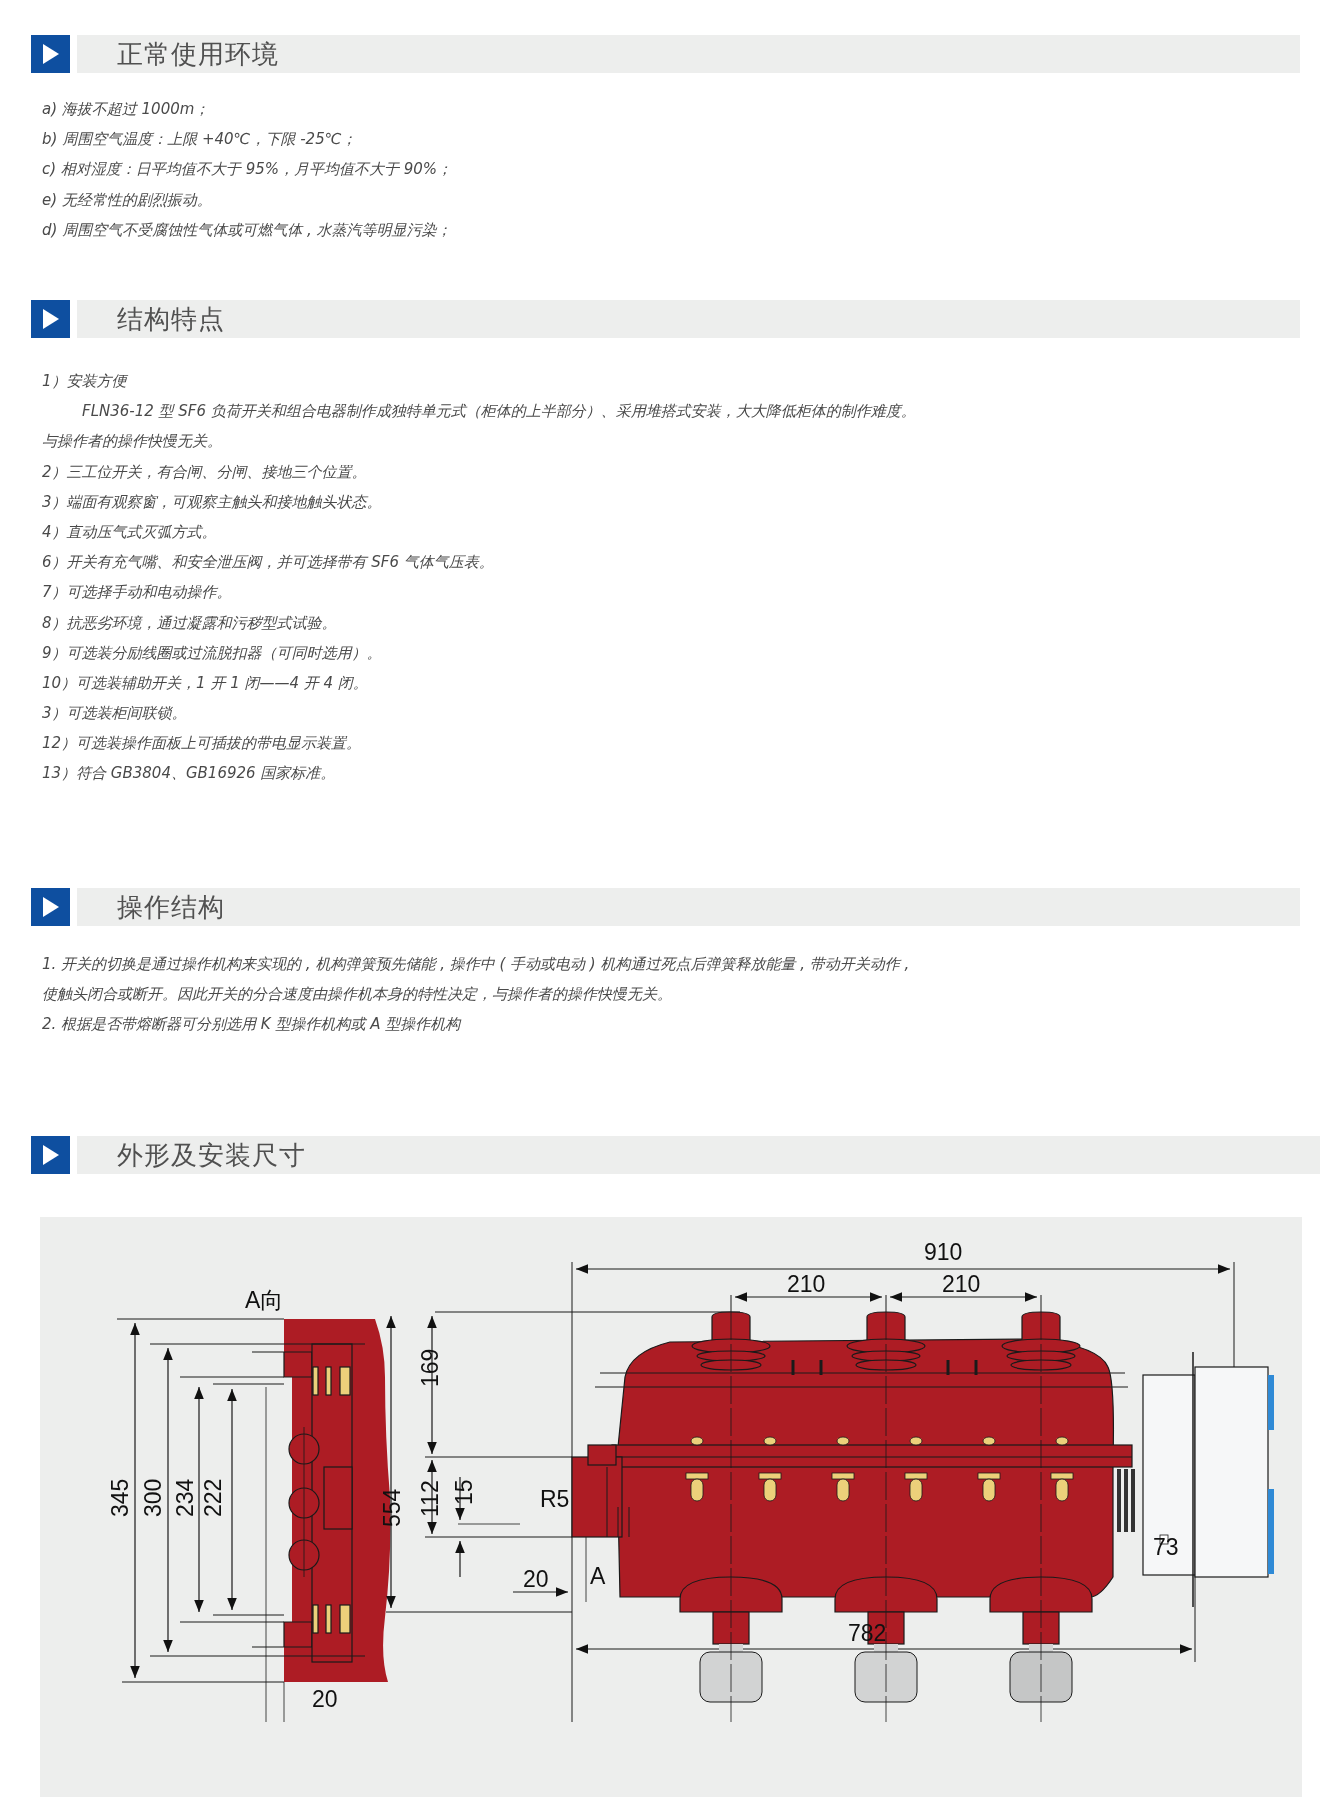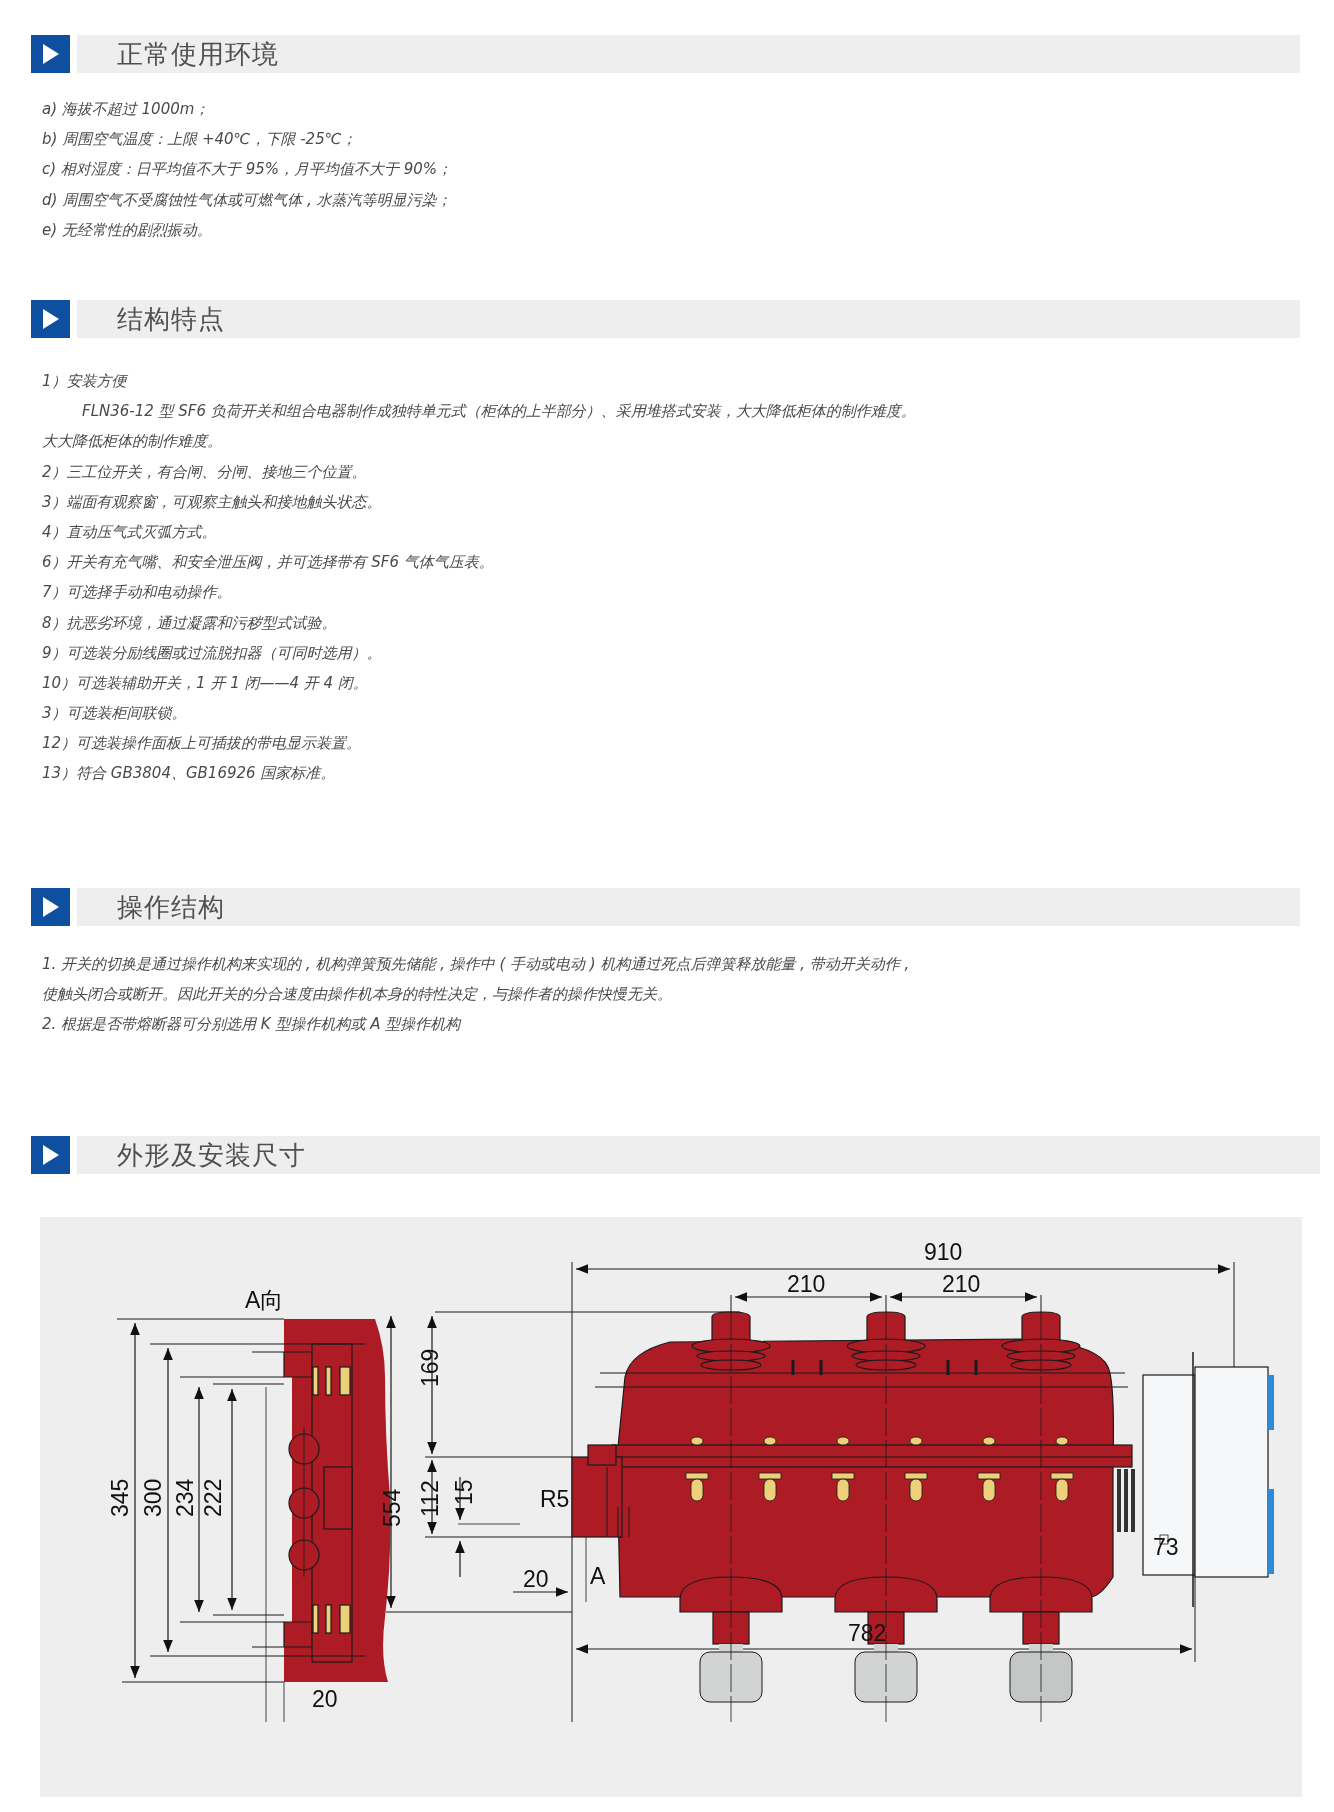--- a/index.html
+++ b/index.html
@@ -26,37 +26,37 @@
         <polygon points="0,0 16,10 0,20" fill="#ffffff"></polygon>
       </svg>
   </div>
   <div class="bar"></div>
   <div class="title">正常使用环境</div>
 </div>
 <div class="lines" style="top:94px;">
   <div class="ln">a) 海拔不超过 1000m；</div>
   <div class="ln">b) 周围空气温度：上限 +40℃，下限 -25℃；</div>
   <div class="ln">c) 相对湿度：日平均值不大于 95%，月平均值不大于 90%；</div>
+  <div class="ln">e) 无经常性的剧烈振动。</div>
   <div class="ln">d) 周围空气不受腐蚀性气体或可燃气体 , 水蒸汽等明显污染；</div>
-  <div class="ln">e) 无经常性的剧烈振动。</div>
 </div>
 
 <div class="sec-header" style="top:300px;">
   <div class="marker">
     <svg width="16" height="20" viewBox="0 0 16 20">
         <polygon points="0,0 16,10 0,20" fill="#ffffff"></polygon>
       </svg>
   </div>
   <div class="bar"></div>
   <div class="title">结构特点</div>
 </div>
 <div class="lines" style="top:358px;margin-top:8px;">
   <div class="ln">1）安装方便</div>
   <div class="ln indent">FLN36-12 型 SF6 负荷开关和组合电器制作成独特单元式（柜体的上半部分）、采用堆搭式安装，大大降低柜体的制作难度。</div>
-  <div class="ln">大大降低柜体的制作难度。</div>
+  <div class="ln">与操作者的操作快慢无关。</div>
   <div class="ln">2）三工位开关，有合闸、分闸、接地三个位置。</div>
   <div class="ln">3）端面有观察窗，可观察主触头和接地触头状态。</div>
   <div class="ln">4）直动压气式灭弧方式。</div>
   <div class="ln">6）开关有充气嘴、和安全泄压阀，并可选择带有 SF6 气体气压表。</div>
   <div class="ln">7）可选择手动和电动操作。</div>
   <div class="ln">8）抗恶劣环境，通过凝露和污秽型式试验。</div>
   <div class="ln">9）可选装分励线圈或过流脱扣器（可同时选用）。</div>
   <div class="ln">10）可选装辅助开关，1 开 1 闭——4 开 4 闭。</div>
   <div class="ln">3）可选装柜间联锁。</div>
   <div class="ln">12）可选装操作面板上可插拔的带电显示装置。</div>

